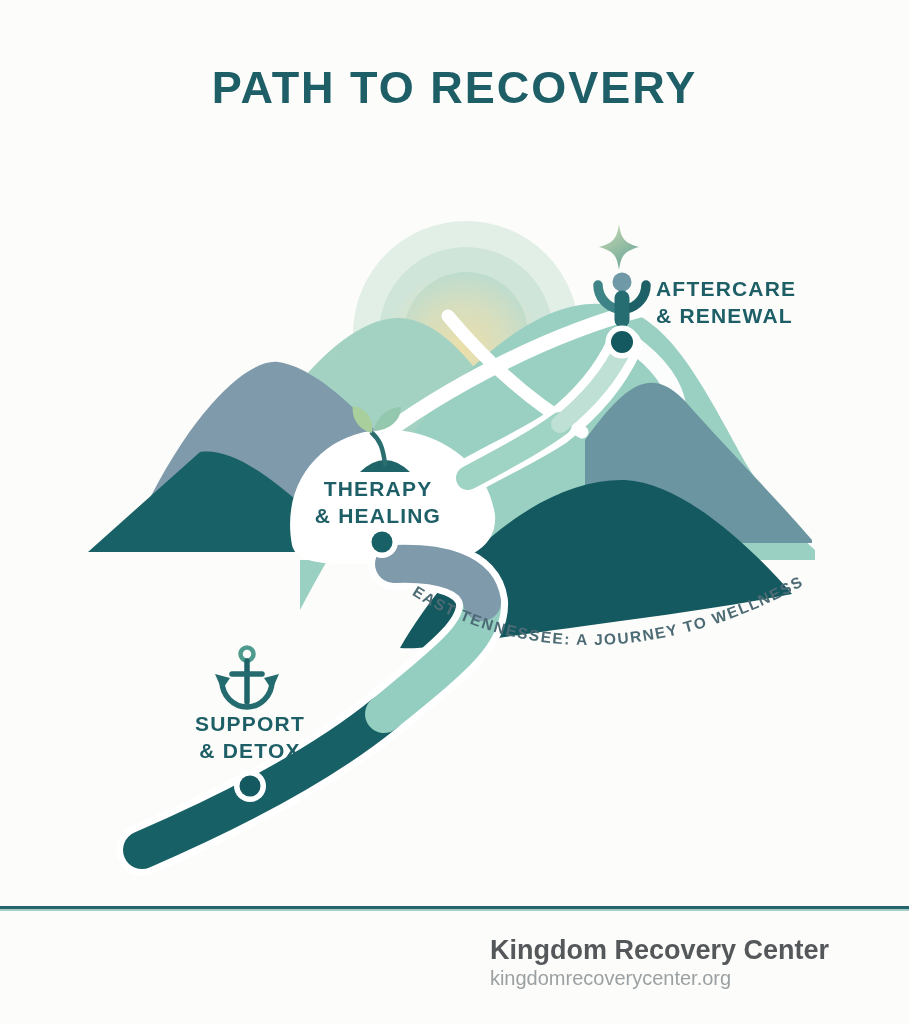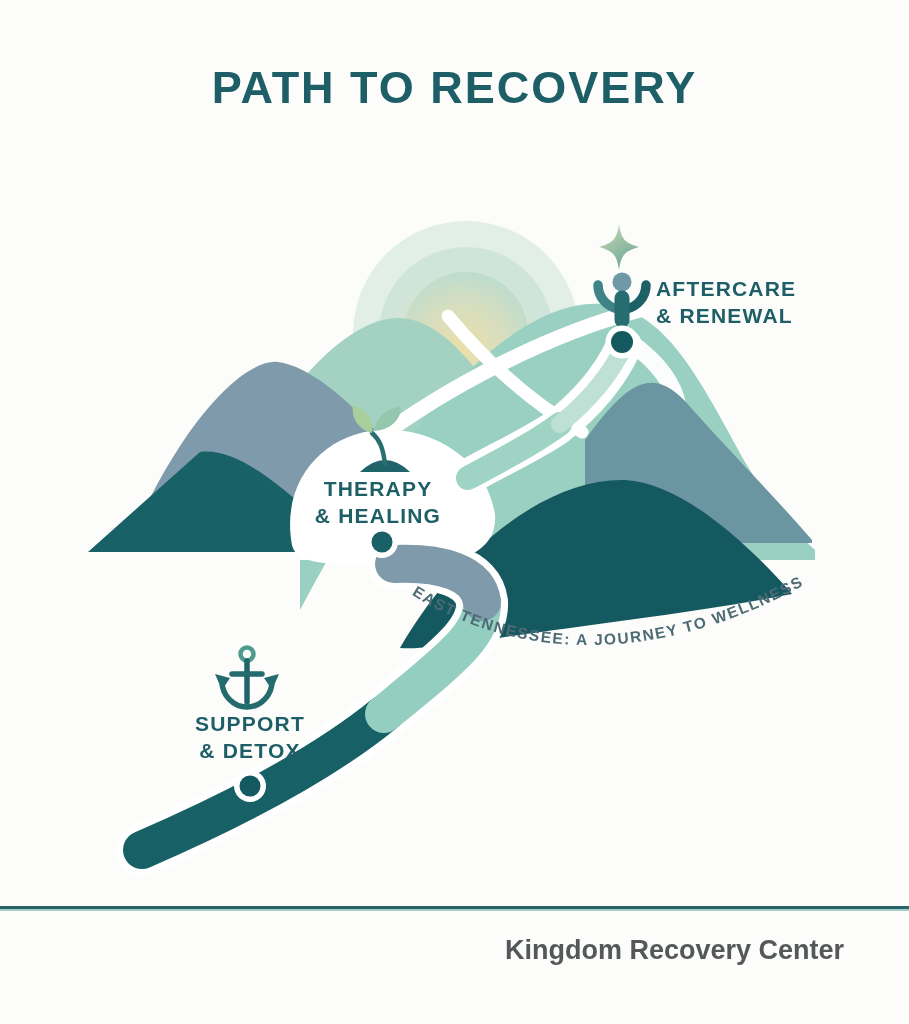--- a/index.html
+++ b/index.html
@@ -18,21 +18,21 @@
   }
   .stage-label.mid{text-anchor:middle;}
   .caption-text{
     font-family:"Liberation Sans",sans-serif;font-weight:600;font-size:15.5px;
     letter-spacing:1.6px;fill:#4d6b75;
   }
   .divider{position:absolute;left:0;top:906px;width:909px;}
   .divider .d1{height:3px;background:#26646c;}
   .divider .d2{height:2px;background:#a4cec5;}
   .footer{
-    position:absolute;right:93px;top:936px;
+    position:absolute;right:108px;top:936px;
   }
   .footer .org{font-size:27px;font-weight:700;color:#54585a;line-height:1.1;}
   .footer .url{font-size:20px;font-weight:400;color:#9ba0a2;line-height:1.2;}
 </style>
 </head>
 <body>
 
 <div class="canvas">
 
   <div class="title">
@@ -135,15 +135,16 @@
     </text>
   </svg>
 
   <div class="divider">
     <div class="d1"></div>
     <div class="d2"></div>
   </div>
 
   <div class="footer">
     <div class="org">Kingdom Recovery Center</div>
+    <div class="url">kingdomrecoverycenter.org</div>
   </div>
 
 </div>
 
 </body></html>

